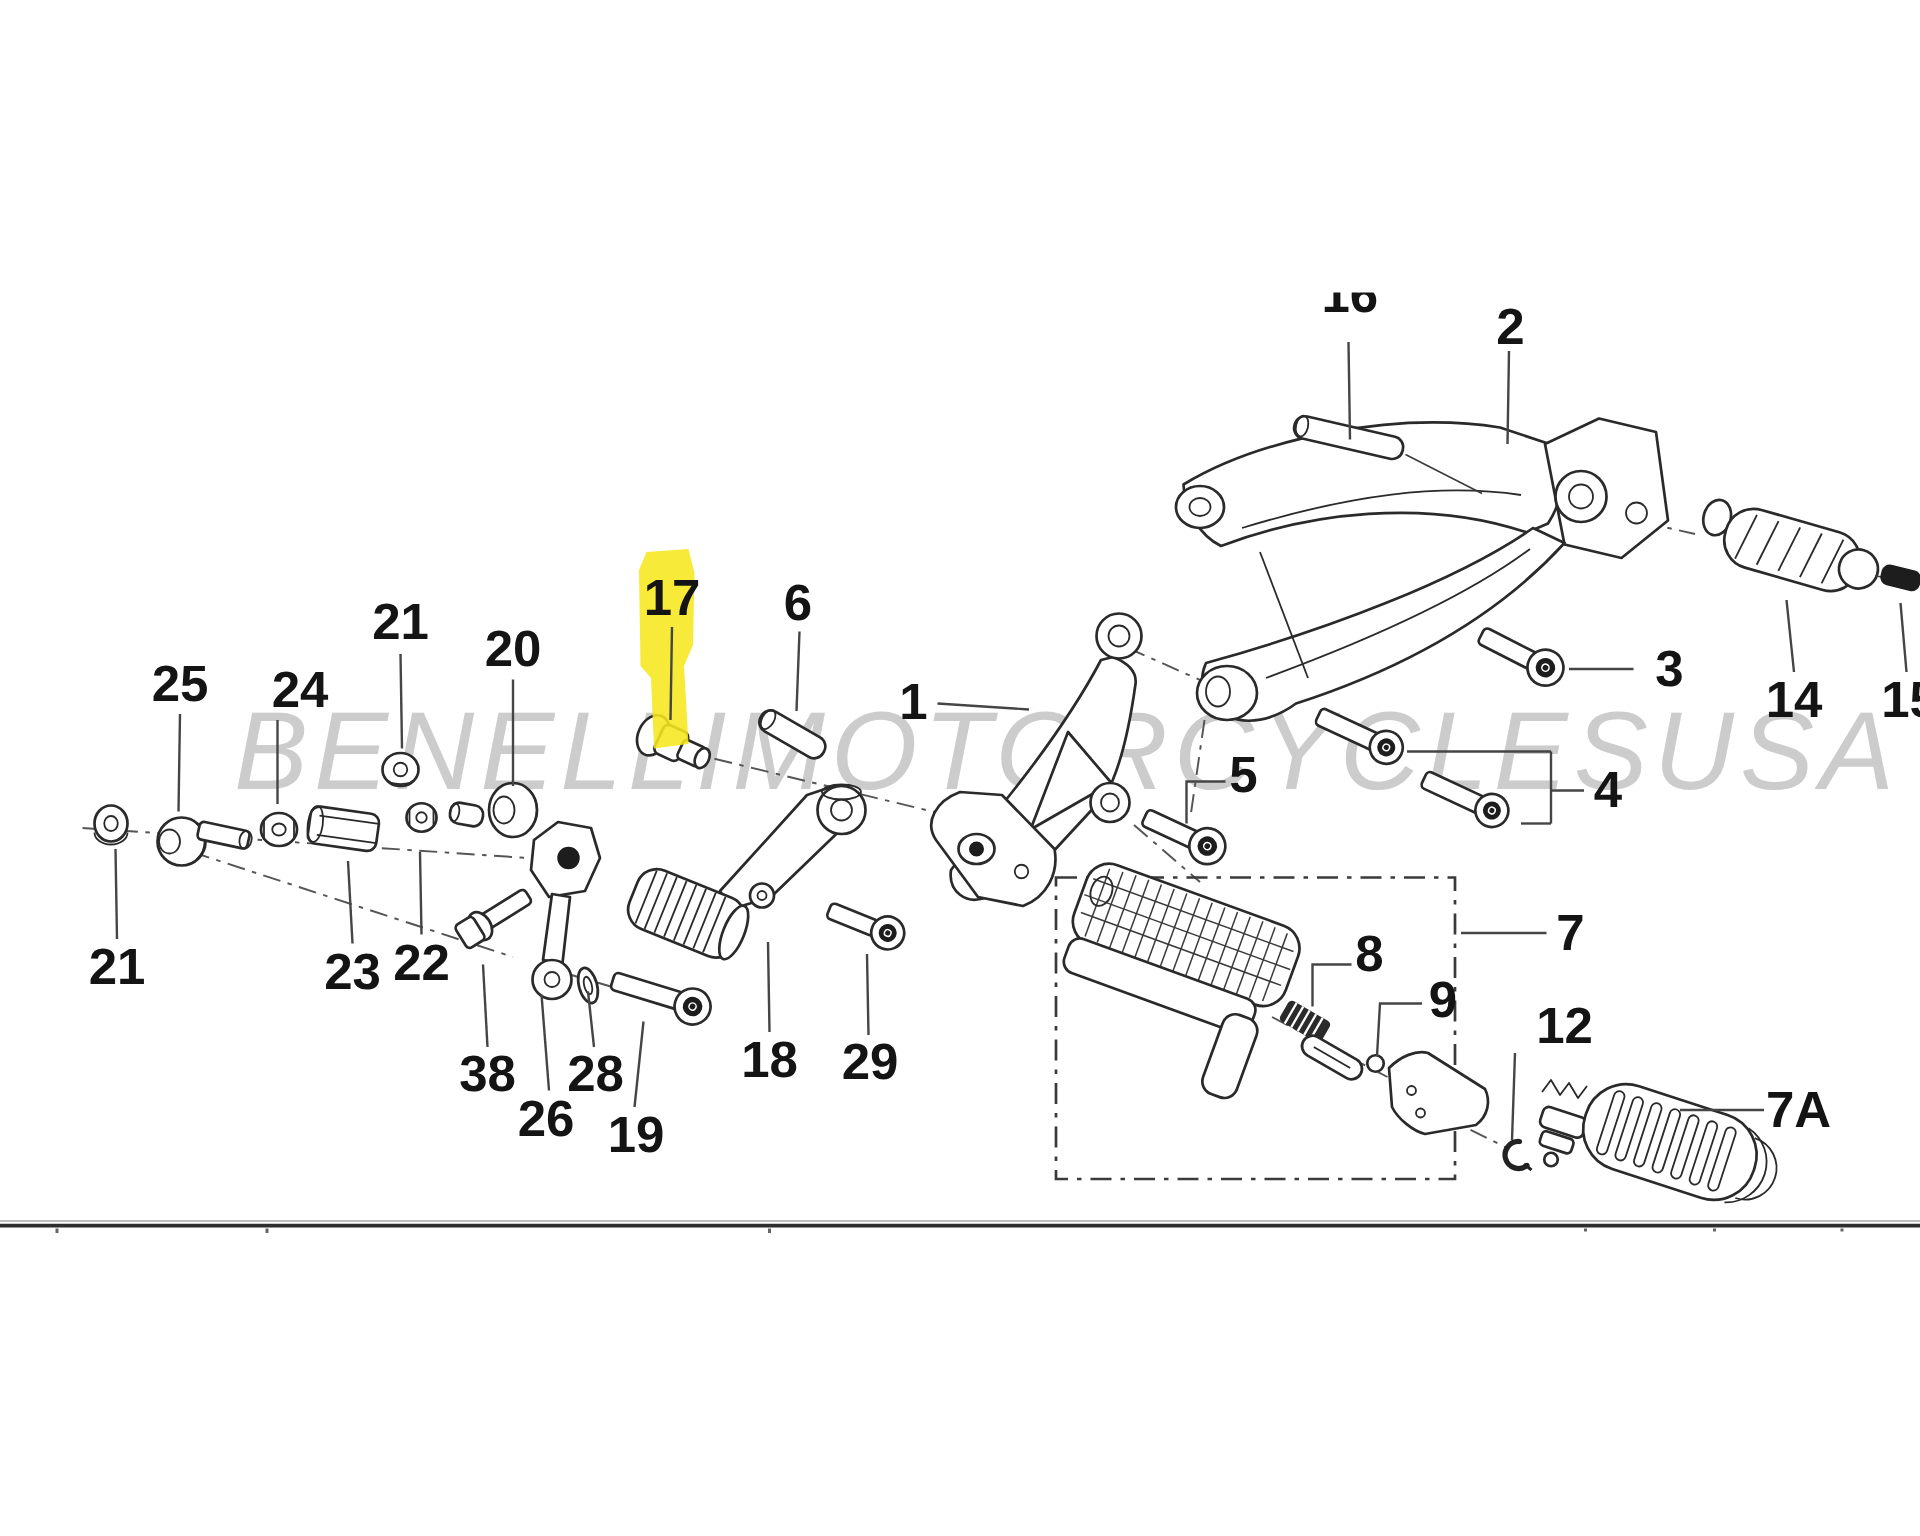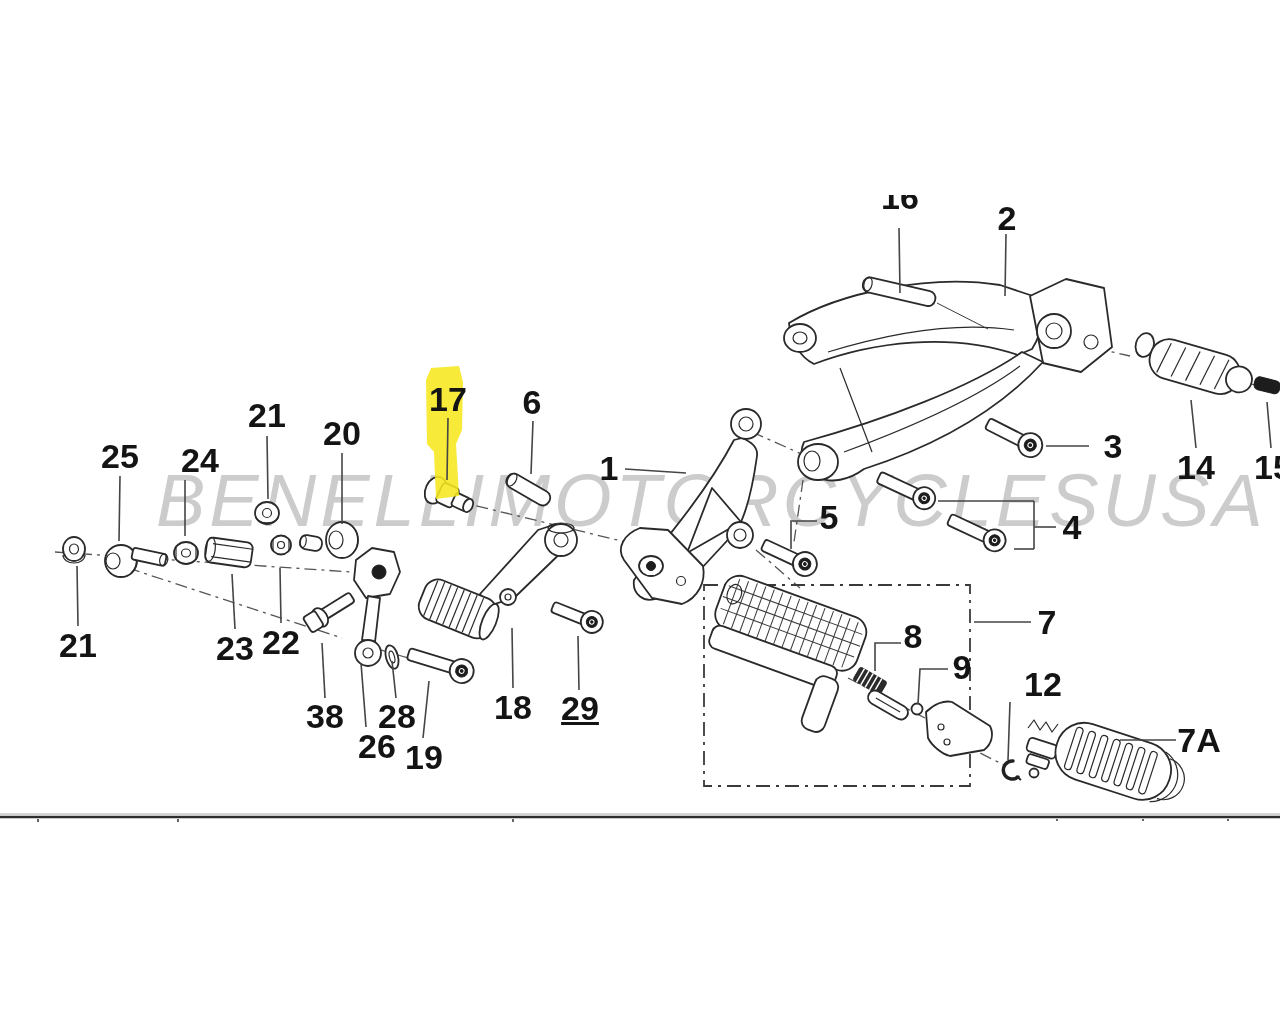--- a/index.html
+++ b/index.html
@@ -375,24 +375,24 @@
       <div class="part-label" style="left: 448px; top: 399px;">17</div>
       <div class="part-label" style="left: 532px; top: 402px;">6</div>
       <div class="part-label" style="left: 829px; top: 517px;">5</div>
       <div class="part-label" style="left: 1072px; top: 527px;">4</div>
       <div class="part-label" style="left: 1047px; top: 622px;">7</div>
       <div class="part-label" style="left: 913px; top: 636px;">8</div>
       <div class="part-label" style="left: 962px; top: 667px;">9</div>
       <div class="part-label" style="left: 1011px; top: 684px; margin-left: 32px;">12</div>
       <div class="part-label" style="left: 1199px; top: 740px;">7A</div>
       <div class="part-label" style="left: 513px; top: 707px;">18</div>
-      <div class="part-label" style="left: 580px; top: 708px; text-decoration: underline;">29</div>
+      <div class="part-label" style="left: 580px; top: 708px;">29</div>
       <div class="part-label" style="left: 424px; top: 757px;">19</div>
       <div class="part-label" style="left: 397px; top: 716px;">28</div>
-      <div class="part-label" style="left: 377px; top: 746px;">26</div>
+      <div class="part-label" style="left: 364px; top: 746px;">26</div>
       <div class="part-label" style="left: 325px; top: 716px;">38</div>
       <div class="part-label" style="left: 281px; top: 642px;">22</div>
       <div class="part-label" style="left: 235px; top: 648px;">23</div>
       <div class="part-label" style="left: 78px; top: 645px;">21</div>
       <div class="part-label" style="left: 120px; top: 456px; text-align: center;">25</div>
       <div class="part-label" style="left: 200px; top: 460px;">24</div>
       <div class="part-label" style="left: 267px; top: 415px;">21</div>
       <div class="part-label" style="left: 342px; top: 433px;">20</div>
     </div>
 </div>

